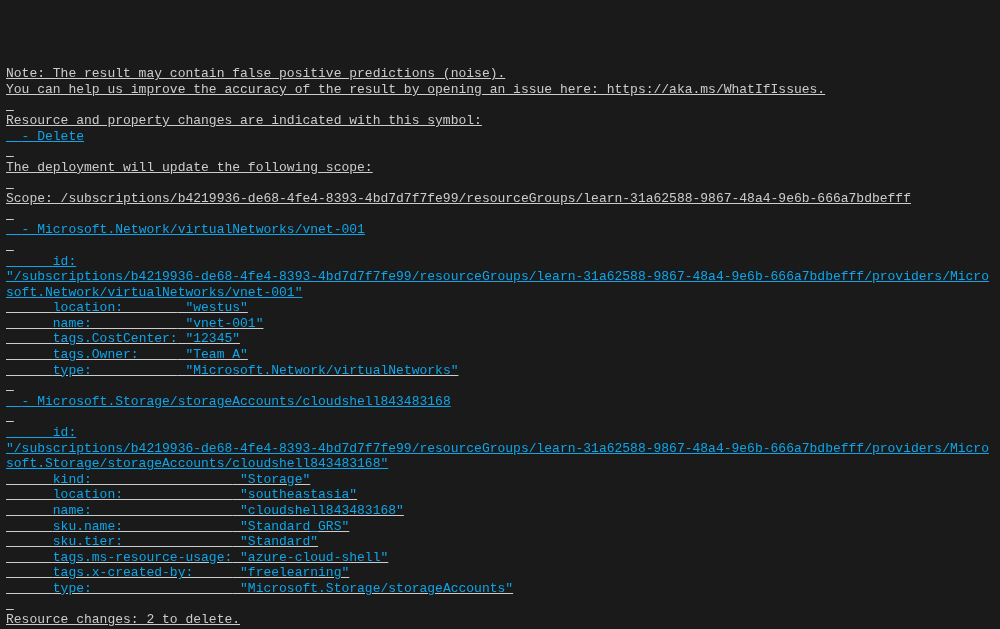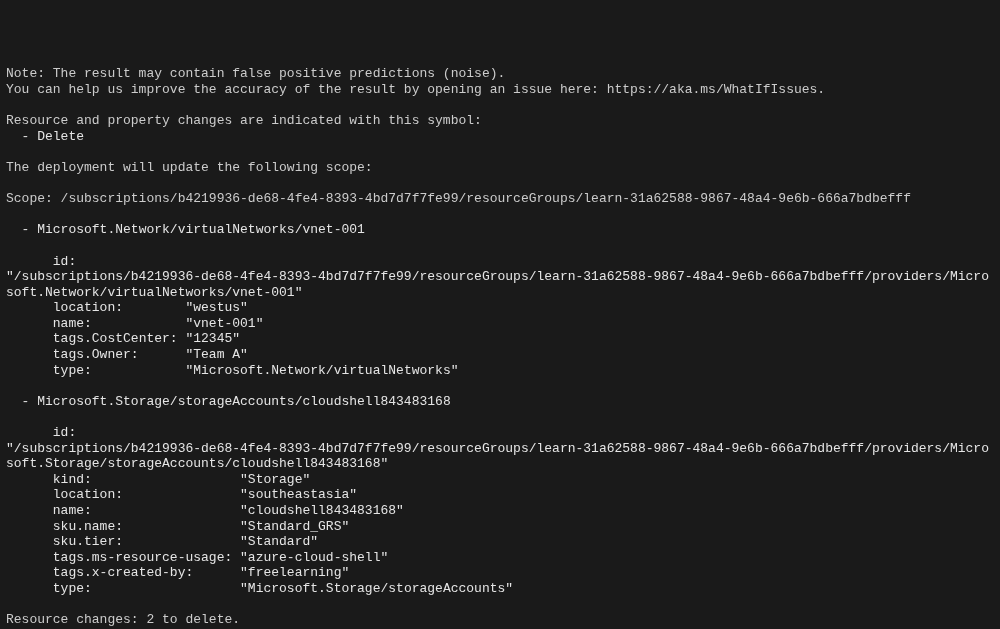--- a/index.html
+++ b/index.html
@@ -14,25 +14,26 @@
       font-size: 13px;
       line-height: 1.2;
       padding: 4px 6px;
       width: 1000px;
       height: 629px;
       overflow: hidden;
       white-space: pre-wrap;
       word-break: break-all;
     }
     .orange {
-      color: #e5e5e5;
+      color: #0ea5e9;
     }
     .line {
       display: block;
       min-height: 15.6px;
+      text-decoration: underline;
     }
   </style>
 </head>
 <body>
 
 
 
 <span class="line">Note: The result may contain false positive predictions (noise).</span><span class="line">You can help us improve the accuracy of the result by opening an issue here: https://aka.ms/WhatIfIssues.</span><span class="line"> </span><span class="line">Resource and property changes are indicated with this symbol:</span><span class="line orange">  - Delete</span><span class="line"> </span><span class="line">The deployment will update the following scope:</span><span class="line"> </span><span class="line">Scope: /subscriptions/b4219936-de68-4fe4-8393-4bd7d7f7fe99/resourceGroups/learn-31a62588-9867-48a4-9e6b-666a7bdbefff</span><span class="line"> </span><span class="line orange">  - Microsoft.Network/virtualNetworks/vnet-001</span><span class="line"> </span><span class="line orange">      id:</span><span class="line orange">"/subscriptions/b4219936-de68-4fe4-8393-4bd7d7f7fe99/resourceGroups/learn-31a62588-9867-48a4-9e6b-666a7bdbefff/providers/Microsoft.Network/virtualNetworks/vnet-001"</span><span class="line"><span class="orange">      location:       </span><span class="orange"> "westus"</span></span><span class="line"><span class="orange">      name:           </span><span class="orange"> "vnet-001"</span></span><span class="line"><span class="orange">      tags.CostCenter:</span><span class="orange"> "12345"</span></span><span class="line"><span class="orange">      tags.Owner:     </span><span class="orange"> "Team A"</span></span><span class="line"><span class="orange">      type:           </span><span class="orange"> "Microsoft.Network/virtualNetworks"</span></span><span class="line"> </span><span class="line orange">  - Microsoft.Storage/storageAccounts/cloudshell843483168</span><span class="line"> </span><span class="line orange">      id:</span><span class="line orange">"/subscriptions/b4219936-de68-4fe4-8393-4bd7d7f7fe99/resourceGroups/learn-31a62588-9867-48a4-9e6b-666a7bdbefff/providers/Microsoft.Storage/storageAccounts/cloudshell843483168"</span><span class="line"><span class="orange">      kind:                  </span><span class="orange"> "Storage"</span></span><span class="line"><span class="orange">      location:              </span><span class="orange"> "southeastasia"</span></span><span class="line"><span class="orange">      name:                  </span><span class="orange"> "cloudshell843483168"</span></span><span class="line"><span class="orange">      sku.name:              </span><span class="orange"> "Standard_GRS"</span></span><span class="line"><span class="orange">      sku.tier:              </span><span class="orange"> "Standard"</span></span><span class="line"><span class="orange">      tags.ms-resource-usage:</span><span class="orange"> "azure-cloud-shell"</span></span><span class="line"><span class="orange">      tags.x-created-by:     </span><span class="orange"> "freelearning"</span></span><span class="line"><span class="orange">      type:                  </span><span class="orange"> "Microsoft.Storage/storageAccounts"</span></span><span class="line"> </span><span class="line">Resource changes: 2 to delete.</span><span class="line"> </span>
 
 

